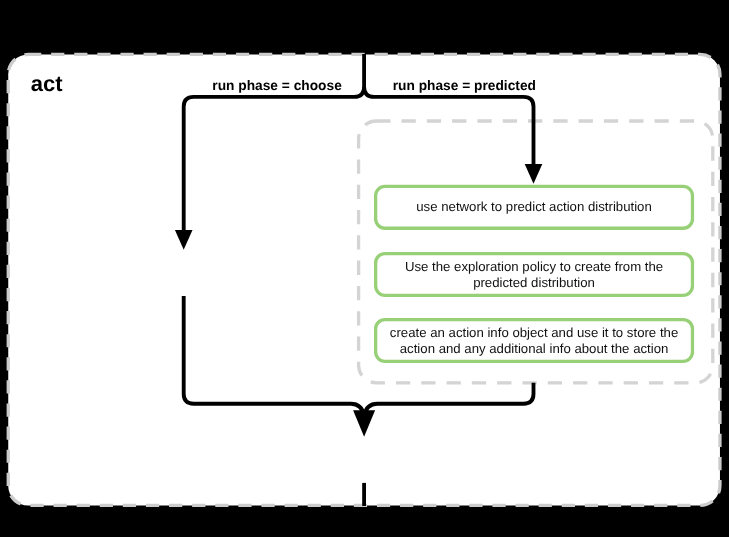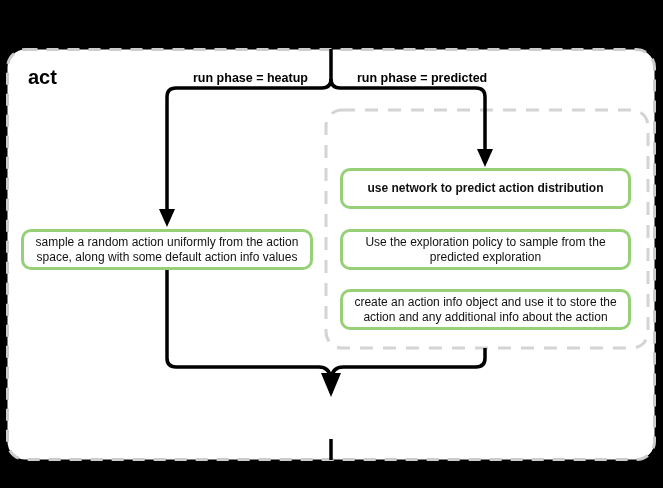--- a/index.html
+++ b/index.html
@@ -38,21 +38,21 @@
     position: absolute; z-index: 2;
     font-weight: bold; font-size: 12.5px;
     color: #000000;
     white-space: nowrap;
   }
   #act-title      { left: 28px;  top: 55px; }
   #group-title    { left: 343px; top: 103px; width: 110px; }
   #label-heatup   { left: 193px; top: 60px; }
   #label-training { left: 357px; top: 60px; }
   #node-sample  { left: 21px;  top: 218px; width: 292px; height: 41px; }
-  #node-predict { left: 340px; top: 157px; width: 291px; height: 41px; font-weight: bold; }
+  #node-predict { left: 340px; top: 157px; width: 291px; height: 41px; }
   #node-explore { left: 340px; top: 218px; width: 291px; height: 41px; }
   #node-create  { left: 340px; top: 278px; width: 291px; height: 41px; align-items: center; }
   #node-filter  { left: 185px; top: 387px; width: 293px; height: 42px; }
 </style>
 </head>
 <body>
 
 <div id="stage">
 
   <svg id="edges-svg" width="663" height="488" viewBox="0 0 663 488">
@@ -71,34 +71,31 @@
 
     <path d="M485,337 L485,347 Q485,356 476,356 L343,356 Q333,356 331,367" fill="none" stroke="#000000" stroke-width="3.5"></path>
     <polygon points="321,362 341,362 331,386" fill="#000000"></polygon>
 
     <path d="M331,428 L331,449" fill="none" stroke="#000000" stroke-width="3.5"></path>
   </svg>
 
   <div id="act-title" class="section-title">act</div>
 
 
-  <div id="label-heatup" class="edge-label">run phase = heatup</div>
+  <div id="label-heatup" class="edge-label">run phase = choose</div>
 
   <div id="label-training" class="edge-label">run phase = predicted</div>
 
-  <div id="node-sample" class="flow-node">
-    <span>sample a random action uniformly from the action space, along with some default action info values</span>
-  </div>
 
   <div id="node-predict" class="flow-node">
     <span>use network to predict action distribution</span>
   </div>
 
   <div id="node-explore" class="flow-node">
-    <span>Use the exploration policy to sample from the predicted exploration</span>
+    <span>Use the exploration policy to create from the predicted distribution</span>
   </div>
 
   <div id="node-create" class="flow-node">
     <span>create an action info object and use it to store the action and any additional info about the action</span>
   </div>
 
 
 </div>
 
 </body></html>

